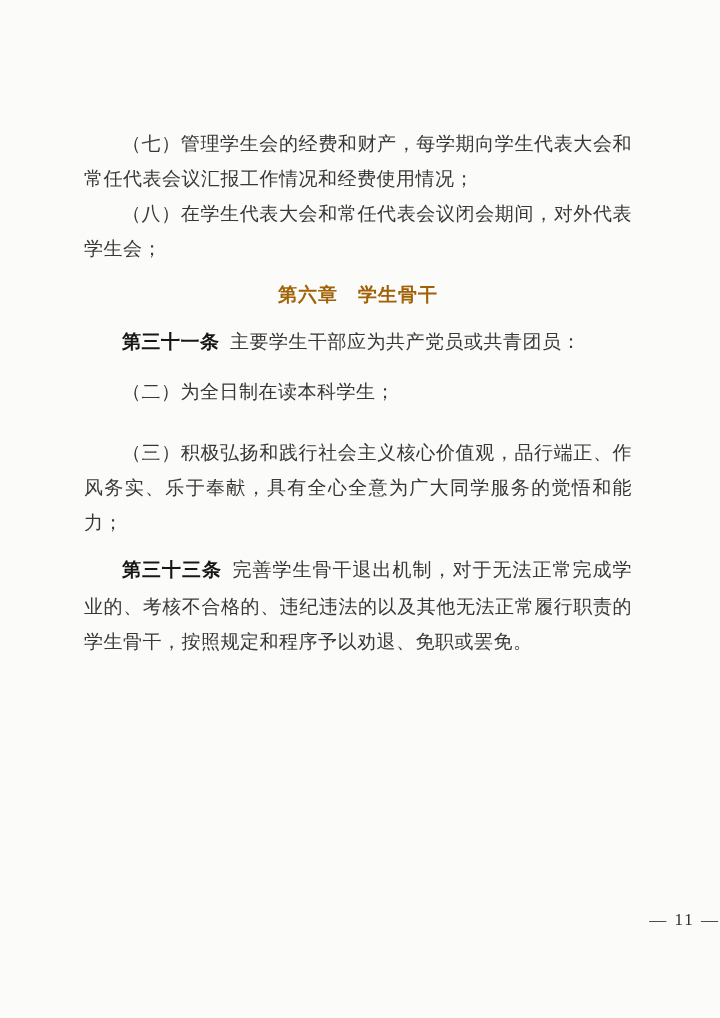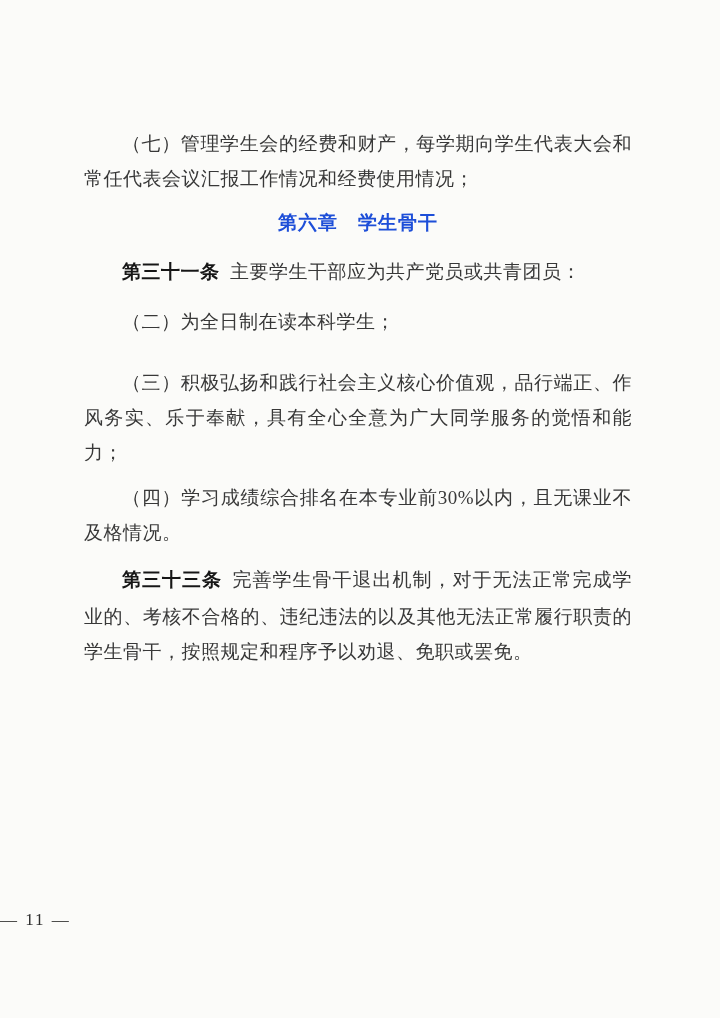--- a/index.html
+++ b/index.html
@@ -29,26 +29,26 @@
   }
   .para {
     margin: 0;
     text-indent: 2em;
     text-align: justify;
     text-align-last: left;
     letter-spacing: 0.5px;
   }
   .chapter {
     margin: 11px 0 0 0;
-    font-family: Liberation Mono, monospace;
+    font-family: Liberation Serif, serif;
     font-weight: 700;
     font-size: 19px;
     line-height: 35px;
     text-align: center;
-    color: #1d4ed8;
+    color: #a16207;
     letter-spacing: 1px;
   }
   .art-label {
     font-family: Liberation Mono, monospace;
     font-weight: 700;
     font-style: normal;
     color: #161616;
     margin-right: 0.55em;
   }
   .mt5  { margin-top: 12px; }
@@ -56,50 +56,50 @@
   .mt10 { margin-top: 10px; }
   .mt11 { margin-top: 11px; }
   .mt12 { margin-top: 12px; }
   .mt13 { margin-top: 13px; }
   .mt14 { margin-top: 26px; }
   .page-footer {
     position: absolute;
     left: 0;
     width: 720px;
     top: 905px;
-    text-align: left;
+    text-align: right;
   }
   .pageno {
     display: inline-block;
     font-size: 17px;
     line-height: 30px;
     color: #2e2e2e;
     letter-spacing: 2px;
   }
 </style>
 </head>
 <body>
 
 <div class="page">
   <main class="body-text">
 
     <p class="para">（七）管理学生会的经费和财产，每学期向学生代表大会和常任代表会议汇报工作情况和经费使用情况；</p>
 
+    <p class="para">（八）在学生代表大会和常任代表会议闭会期间，对外代表学生会；</p>
 
 
     <h2 class="chapter">第六章　学生骨干</h2>
 
     <p class="para mt12"><b class="art-label">第三十一条</b><span>主要学生干部应为共产党员或共青团员：</span></p>
 
 
     <p class="para mt13">（二）为全日制在读本科学生；</p>
 
     <p class="para mt14">（三）积极弘扬和践行社会主义核心价值观，品行端正、作风务实、乐于奉献，具有全心全意为广大同学服务的觉悟和能力；</p>
 
-    <p class="para mt10">（四）学习成绩综合排名在本专业前30%以内，且无课业不及格情况。</p>
 
 
     <p class="para mt5"><b class="art-label">第三十三条</b><span>完善学生骨干退出机制，对于无法正常完成学业的、考核不合格的、违纪违法的以及其他无法正常履行职责的学生骨干，按照规定和程序予以劝退、免职或罢免。</span></p>
 
   </main>
 
   <footer class="page-footer">
     <span class="pageno">— 11 —</span>
   </footer>
 </div>

